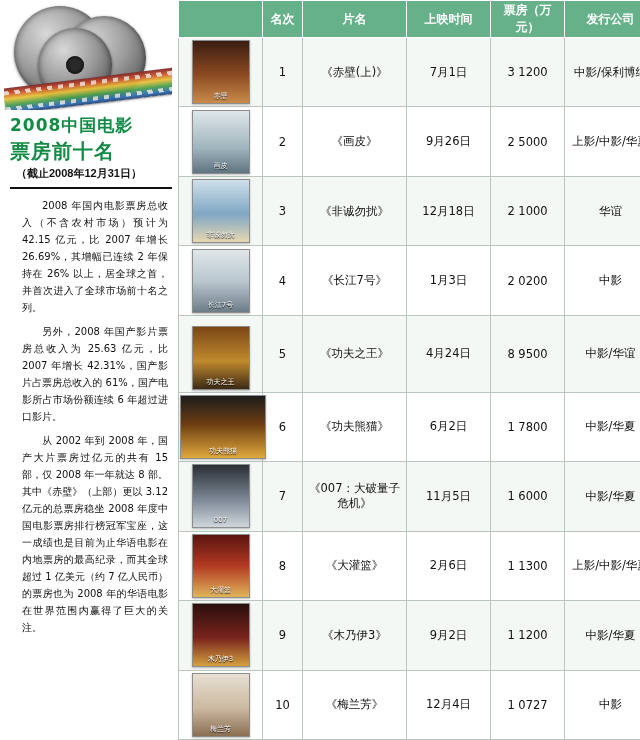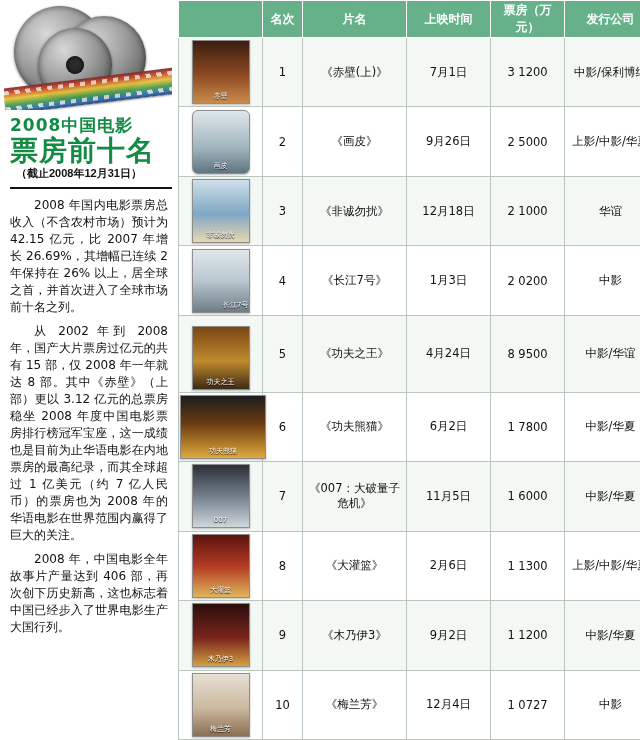--- a/index.html
+++ b/index.html
@@ -50,33 +50,33 @@
     background:repeating-linear-gradient(90deg,#f2efe6 0 5px,transparent 5px 11px);
     opacity:.8;
   }
 
   .title1{
     font-size:17px;font-weight:bold;color:#138b45;
     letter-spacing:1px;line-height:26px;margin:2px 0 0 2px;
     font-family:"DejaVu Sans",sans-serif;
   }
   .title2{
-    font-size:28px;font-weight:bold;color:#138b45;
+    font-size:20px;font-weight:bold;color:#138b45;
     letter-spacing:1px;line-height:26px;margin:0 0 2px 2px;
     font-family:"DejaVu Sans",sans-serif;
   }
   .subtitle{
     font-size:11px;color:#111;margin:0 0 6px 8px;font-weight:bold;
   }
   .rule{
     width:162px;height:2px;background:#111;margin:0 0 8px 2px;
   }
   .para{
-    font-size:12px;line-height:17px;color:#111;
-    text-align:justify;text-indent:2em;margin:0 0 7px 2px;
+    font-size:10px;line-height:17px;color:#111;
+    text-align:justify;text-indent:2em;margin:0 0 7px 14px;
     font-family:"DejaVu Sans",sans-serif;
   }
 
   
   .tablewrap{
     position:absolute;left:178px;top:0;width:462px;height:592px;
     background:#ffffff;
   }
   table{
     border-collapse:collapse;width:462px;height:740px;
@@ -108,23 +108,23 @@
     border:1px solid #8d8d8d;
     position:relative;overflow:hidden;
     box-shadow:0 1px 2px rgba(0,0,0,.25);
   }
   .poster .pt{
     position:absolute;left:0;right:0;bottom:3px;
     font-size:7px;color:#fff;text-shadow:0 1px 1px #000;
     line-height:8px;
   }
   .p1{background:linear-gradient(180deg,#3a1d10,#8d4a22 55%,#c98b4a);}
-  .p2{background:linear-gradient(180deg,#dfe7ea,#9fb4bd 60%,#5e7480);border-radius:6px;}
+  .p2{background:linear-gradient(180deg,#dfe7ea,#9fb4bd 60%,#5e7480);}
   .p3{background:linear-gradient(180deg,#cfe0ea,#7fa7c4 55%,#e7d7b0);}
-  .p4{background:linear-gradient(180deg,#dfe6ea,#b9c7cf 50%,#6d7d86);text-align:right;}
+  .p4{background:linear-gradient(180deg,#dfe6ea,#b9c7cf 50%,#6d7d86);}
   .p5{background:linear-gradient(180deg,#7a4614,#c08a2e 55%,#3d2a14);margin-top:8px;}
   .p6{background:linear-gradient(180deg,#1d1d1d,#6b3c12 45%,#e0a93c);padding-left:28px;}
   .p7{background:linear-gradient(180deg,#2b2f36,#7b8794 55%,#cfd6dc);}
   .p8{background:linear-gradient(180deg,#5b1410,#b23a22 50%,#e0b55a);}
   .p9{background:linear-gradient(180deg,#2a0f0d,#7a241c 55%,#d4a040);}
   .p10{background:linear-gradient(180deg,#e7dfd2,#cbb9a0 55%,#8a6f52);}
 </style>
 </head>
 <body>
 
@@ -139,22 +139,22 @@
       <div class="hole" style="left:62px;top:56px;width:18px;height:18px;"></div>
       <div class="film"></div>
     </div>
 
     <div class="title1">2008中国电影</div>
     <div class="title2">票房前十名</div>
     <div class="subtitle">（截止2008年12月31日）</div>
     <div class="rule"></div>
 
     <p class="para">2008 年国内电影票房总收入（不含农村市场）预计为 42.15 亿元，比 2007 年增长 26.69%，其增幅已连续 2 年保持在 26% 以上，居全球之首，并首次进入了全球市场前十名之列。</p>
+    <p class="para">另外，2008 年国产影片票房总收入为 25.63 亿元，比 2007 年增长 42.31%，国产影片占票房总收入的 61%，国产电影所占市场份额连续 6 年超过进口影片。</p>
     <p class="para">从 2002 年到 2008 年，国产大片票房过亿元的共有 15 部，仅 2008 年一年就达 8 部。其中《赤壁》（上部）更以 3.12 亿元的总票房稳坐 2008 年度中国电影票房排行榜冠军宝座，这一成绩也是目前为止华语电影在内地票房的最高纪录，而其全球超过 1 亿美元（约 7 亿人民币）的票房也为 2008 年的华语电影在世界范围内赢得了巨大的关注。</p>
-    <p class="para">2008 年，中国电影全年故事片产量达到 406 部，再次创下历史新高，这也标志着中国已经步入了世界电影生产大国行列。</p>
   </div>
 
   <div class="tablewrap">
     <table>
       <colgroup>
         <col class="c-poster">
           <col class="c-rank">
           <col class="c-name">
         <col class="c-date">
           <col class="c-box">

